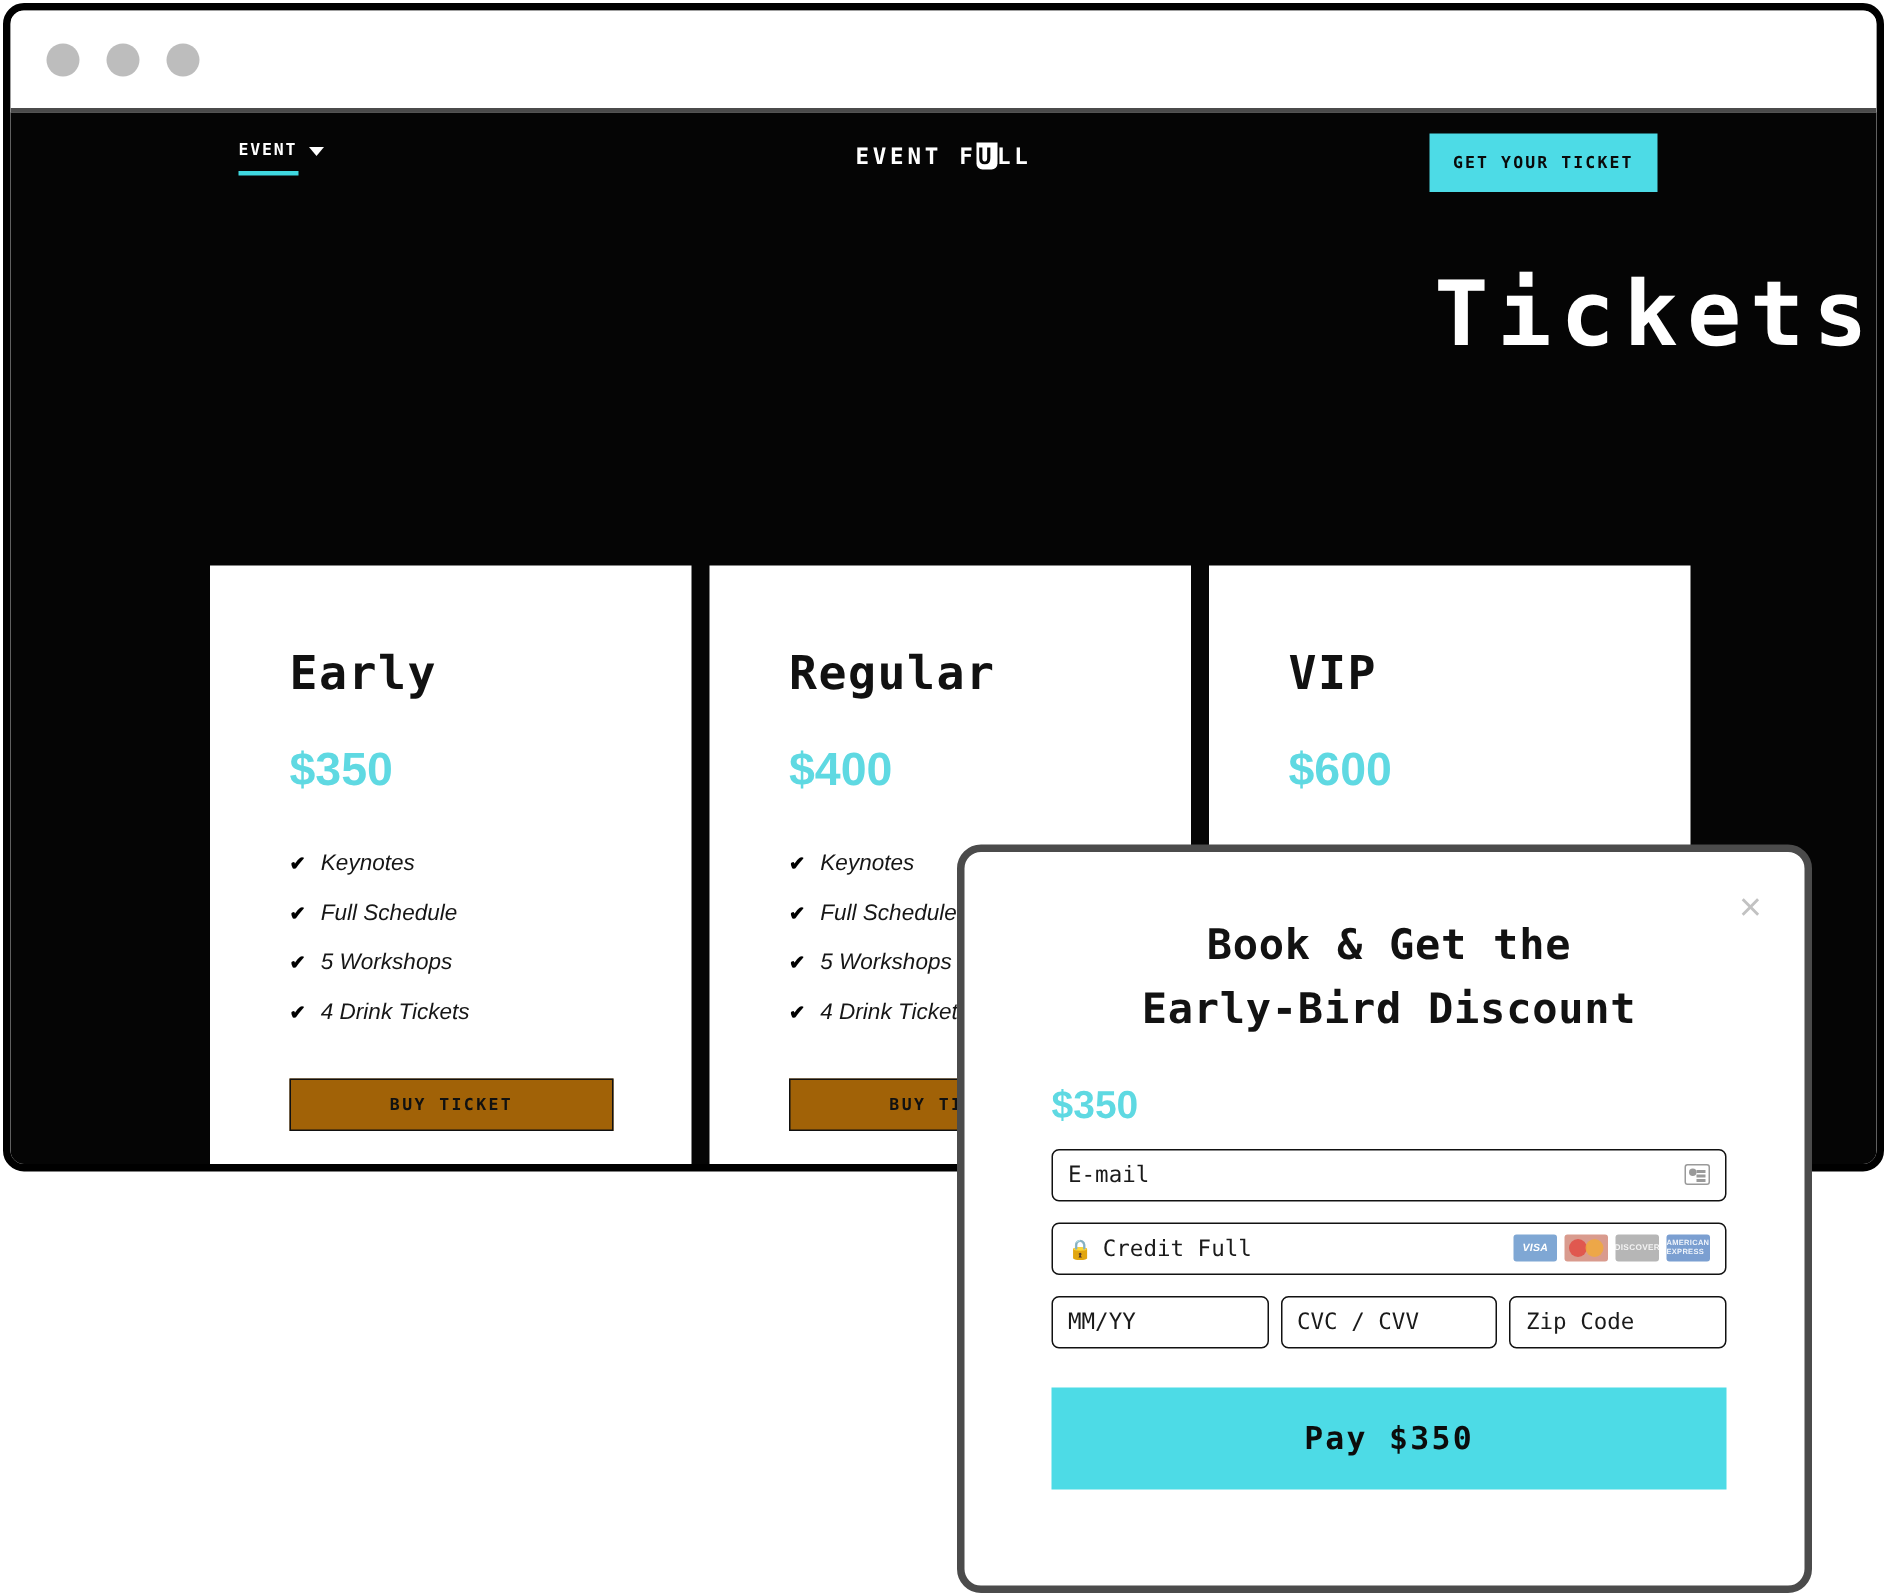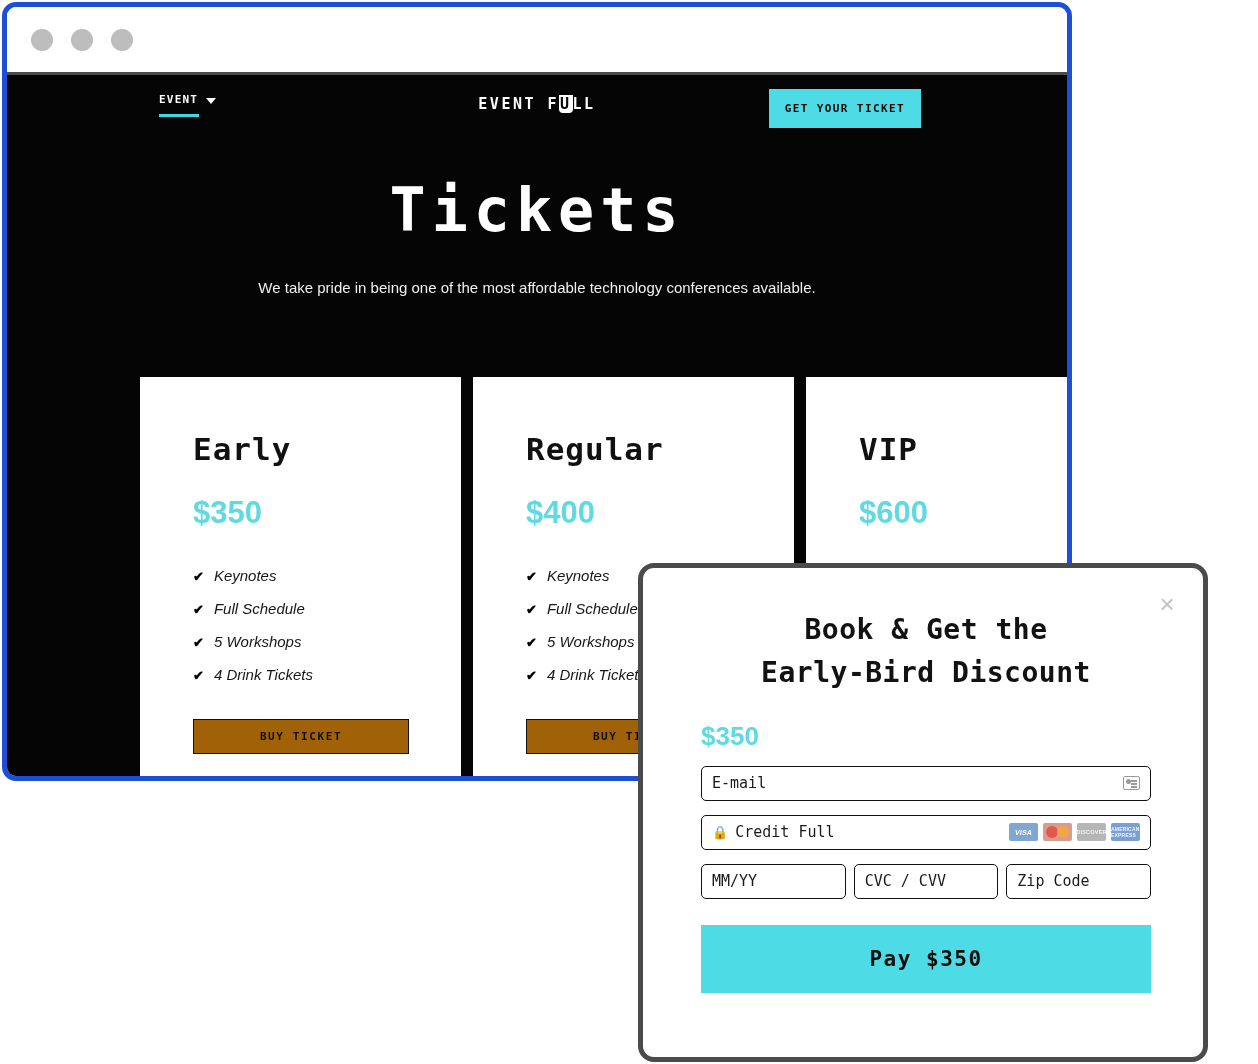--- a/index.html
+++ b/index.html
@@ -17,23 +17,23 @@
     width: 1258px;
     height: 1064px;
     background: #ffffff;
   }
 
   
   .browser-window {
     position: absolute;
     left: 2px;
     top: 2px;
-    width: 1070px;
+    width: 1254px;
     height: 779px;
-    border: 5px solid #1d4ed8;
+    border: 5px solid #000000;
     border-radius: 14px;
     background: #ffffff;
     overflow: hidden;
   }
 
   .titlebar {
     height: 68px;
     background: #ffffff;
     display: flex;
     align-items: center;
@@ -125,21 +125,21 @@
     font-family: "DejaVu Sans Mono", monospace;
     font-size: 11px;
     font-weight: bold;
     letter-spacing: 1.4px;
     padding: 13px 16px;
     cursor: pointer;
   }
 
   
   .hero-title {
-    text-align: center;
+    text-align: right;
     color: #ffffff;
     font-family: "DejaVu Sans Mono", monospace;
     font-size: 60px;
     font-weight: bold;
     letter-spacing: 6px;
     margin-top: 38px;
   }
   .hero-sub {
     text-align: center;
     color: #f0f0f0;
@@ -375,21 +375,20 @@
           </div>
           <div class="nav-underline"></div>
         </div>
 
         <div class="logo"><span>EVENT F</span><span class="glyph-u">U</span><span>LL</span></div>
 
         <button class="cta">GET YOUR TICKET</button>
       </div>
 
       <div class="hero-title">Tickets</div>
-      <div class="hero-sub">We take pride in being one of the most affordable technology conferences available.</div>
 
       <div class="cards">
 
         <div class="card">
           <div class="card-name">Early</div>
           <div class="card-price">$350</div>
           <ul class="features">
             <li>
                 <span class="check">✔</span>
                 <span>Keynotes</span>

